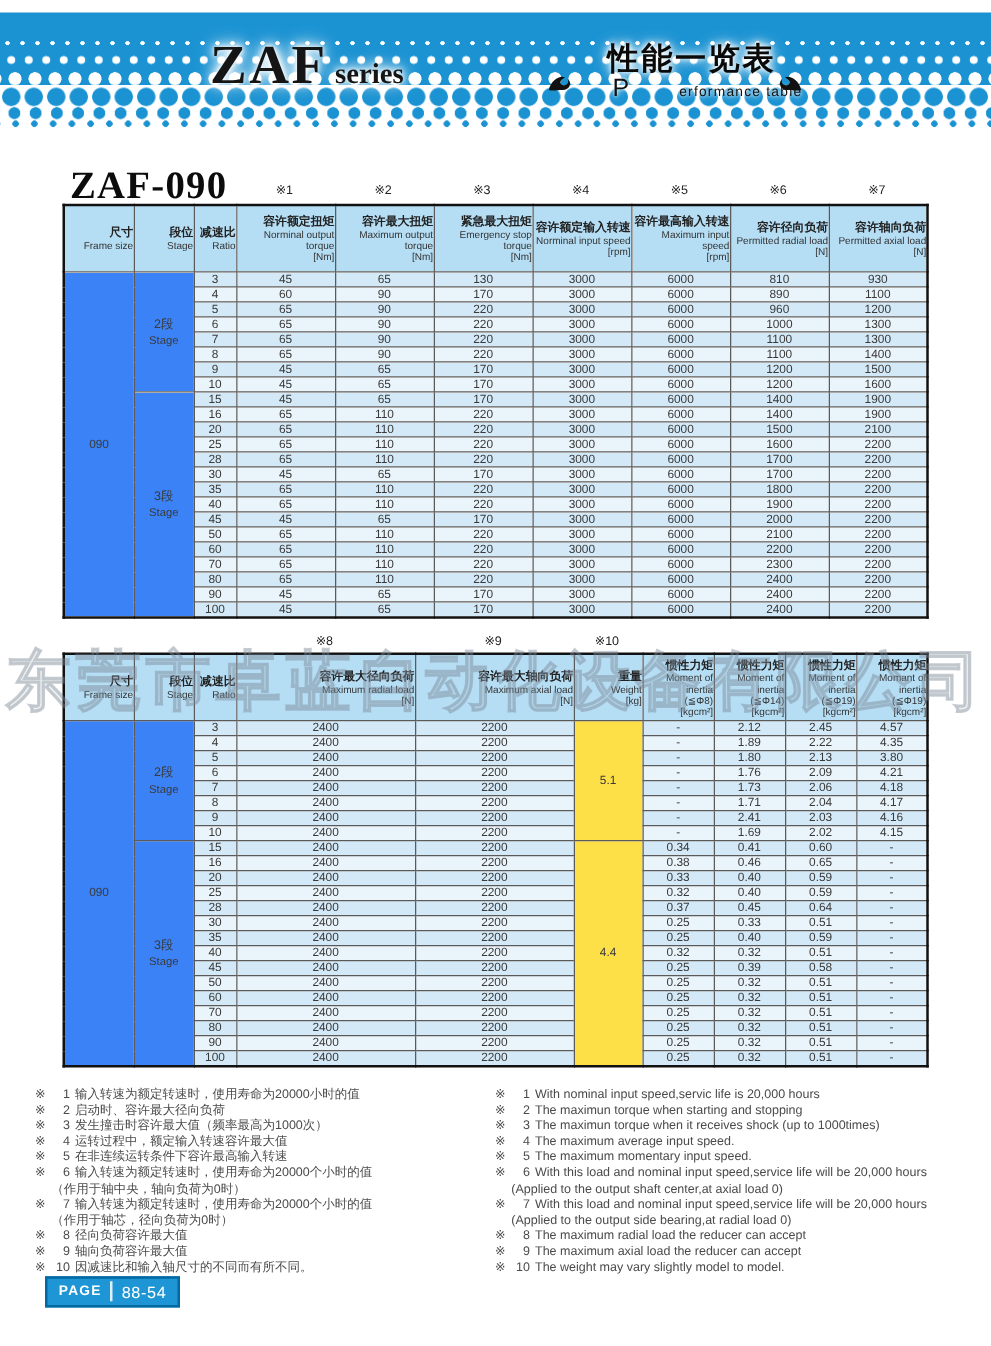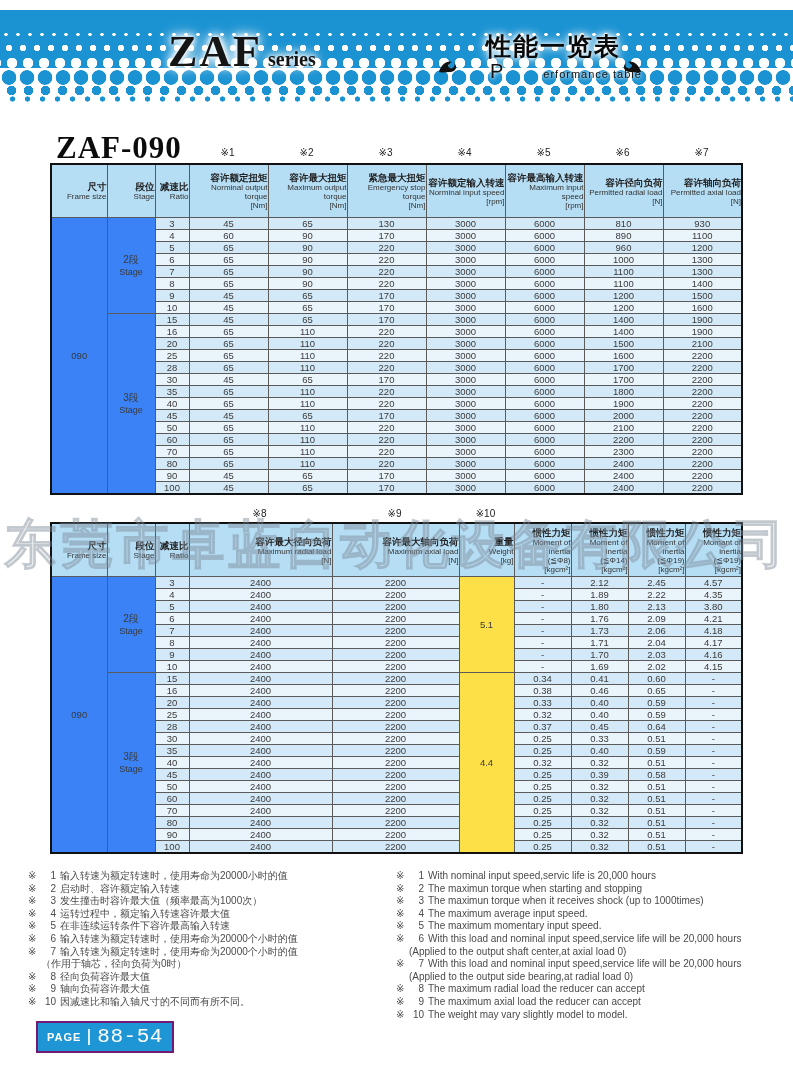--- a/index.html
+++ b/index.html
@@ -15,21 +15,21 @@
       radial-gradient(circle,#1b93d3 4.5px,rgba(27,147,211,0) 5px),
       radial-gradient(circle,#1b93d3 2.4px,rgba(27,147,211,0) 2.8px),
       radial-gradient(circle,#1b93d3 1.2px,rgba(27,147,211,0) 1.5px),
       linear-gradient(#1b93d3,#1b93d3);
     background-size:12px 9px,14px 12px,16px 14px,18px 15px,17px 13px,15px 10px,13px 7px,100% 58px;
     background-position:0 20px,2px 32px,4px 46px,0 60px,3px 74px,5px 84px,2px 90px,0 0;
     background-repeat:repeat-x,repeat-x,repeat-x,repeat-x,repeat-x,repeat-x,repeat-x,no-repeat;}
   .zaf-wrap{position:absolute;left:168px;top:16px;white-space:nowrap;
     text-shadow:0 0 4px #fff,0 0 8px #fff,0 0 12px #fff,0 0 16px #fff;}
   .zaf-main{font-family:"Liberation Serif","DejaVu Serif",serif;font-weight:bold;font-size:44px;color:#151515;letter-spacing:2px;text-align:right;}
-  .zaf-suffix{font-family:"Liberation Serif","DejaVu Serif",serif;font-weight:bold;font-size:20px;color:#151515;margin-left:6px;}
+  .zaf-suffix{font-family:"Liberation Serif","DejaVu Serif",serif;font-weight:bold;font-size:23px;color:#151515;margin-left:6px;}
   .perf-cn{position:absolute;left:486px;top:20px;font-size:25px;font-weight:bold;color:#0a0a0a;letter-spacing:2px;
     text-shadow:0 0 4px #fff,0 0 8px #fff,0 0 12px #fff;}
   .perf-en{position:absolute;left:490px;top:50px;color:#111;white-space:nowrap;
     text-shadow:0 0 3px #fff,0 0 6px #fff;}
   .perf-en .initial{font-size:20px;}
   .perf-en .rest{font-size:11px;letter-spacing:1px;margin-left:40px;}
   .swirl{position:absolute;top:48px;}
   .swirl-l{left:438px;} .swirl-r{left:620px;}
   
   .model-title{position:absolute;left:56px;top:130px;font-family:"Liberation Serif","DejaVu Serif",serif;
@@ -62,24 +62,24 @@
   
   .notes{position:absolute;left:28px;top:870px;width:745px;display:flex;}
   .notes-col{flex:0 0 auto;}
   #notes-cn{width:368px;} #notes-en{width:377px;}
   .note{font-size:10px;line-height:12.6px;color:#4a4a4a;display:flex;}
   .note .mark{flex:0 0 13px;} .note .num{flex:0 0 15px;text-align:right;padding-right:4px;}
   .note .txt{flex:1 1 auto;}
   .note-sub{font-size:10px;line-height:12.6px;color:#4a4a4a;padding-left:13px;}
   
   .page-badge{position:absolute;left:36px;top:1021px;display:inline-flex;align-items:center;
-    background:#1e96d5;border:2px solid #701a75;padding:2px 9px 3px 9px;}
+    background:#1e96d5;border:2px solid #0369a1;padding:2px 9px 3px 9px;}
   .page-badge .lbl{font-size:11px;font-weight:bold;color:#fff;letter-spacing:1px;}
   .page-badge .div{width:2px;height:16px;background:rgba(255,255,255,0.85);margin:0 7px;}
-  .page-badge .num{font-size:21px;color:#fff;letter-spacing:0.5px;font-family:Liberation Mono, monospace;}
+  .page-badge .num{font-size:13px;color:#fff;letter-spacing:0.5px;}
 </style>
 </head>
 <body>
 
 <div class="page">
 
   <div class="banner">
     <div class="zaf-wrap">
       <span class="zaf-main">ZAF</span><span class="zaf-suffix">series</span>
     </div>
@@ -551,21 +551,21 @@
           <td class="data-cell">-</td>
           <td class="data-cell">1.71</td>
           <td class="data-cell">2.04</td>
           <td class="data-cell">4.17</td>
         </tr>
         <tr>
           <td class="ratio-cell">9</td>
           <td class="data-cell">2400</td>
           <td class="data-cell">2200</td>
           <td class="data-cell">-</td>
-          <td class="data-cell">1.70</td>
+          <td class="data-cell">2.41</td>
           <td class="data-cell">2.03</td>
           <td class="data-cell">4.16</td>
         </tr>
         <tr>
           <td class="ratio-cell">10</td>
           <td class="data-cell">2400</td>
           <td class="data-cell">2200</td>
           <td class="data-cell">-</td>
           <td class="data-cell">1.69</td>
           <td class="data-cell">2.02</td>
@@ -719,21 +719,21 @@
   <div class="notes">
     <div class="notes-col" id="notes-cn">
         <div class="note">
           <span class="mark">※</span>
           <span class="num">1</span>
           <span class="txt">输入转速为额定转速时，使用寿命为20000小时的值</span>
         </div>
         <div class="note">
           <span class="mark">※</span>
           <span class="num">2</span>
-          <span class="txt">启动时、容许额定输入转速</span>
+          <span class="txt">启动时、容许最大径向负荷</span>
         </div>
         <div class="note">
           <span class="mark">※</span>
           <span class="num">3</span>
           <span class="txt">发生撞击时容许最大值（频率最高为1000次）</span>
         </div>
         <div class="note">
           <span class="mark">※</span>
           <span class="num">4</span>
           <span class="txt">运转过程中，额定输入转速容许最大值</span>
@@ -741,20 +741,21 @@
         <div class="note">
           <span class="mark">※</span>
           <span class="num">5</span>
           <span class="txt">在非连续运转条件下容许最高输入转速</span>
         </div>
         <div class="note">
           <span class="mark">※</span>
           <span class="num">6</span>
           <span class="txt">输入转速为额定转速时，使用寿命为20000个小时的值</span>
         </div>
+        <div class="note-sub">（作用于轴中央，轴向负荷为0时）</div>
         <div class="note">
           <span class="mark">※</span>
           <span class="num">7</span>
           <span class="txt">输入转速为额定转速时，使用寿命为20000个小时的值</span>
         </div>
         <div class="note-sub">（作用于轴芯，径向负荷为0时）</div>
         <div class="note">
           <span class="mark">※</span>
           <span class="num">8</span>
           <span class="txt">径向负荷容许最大值</span>

